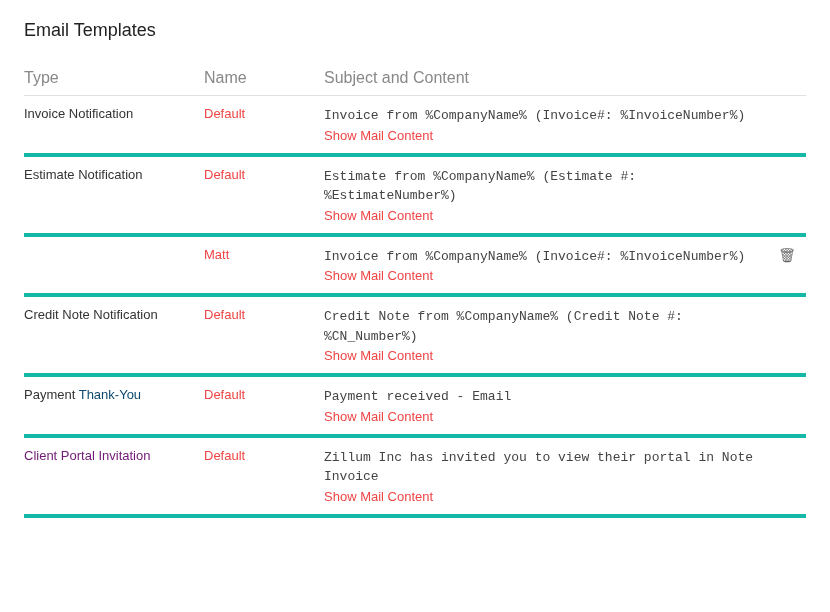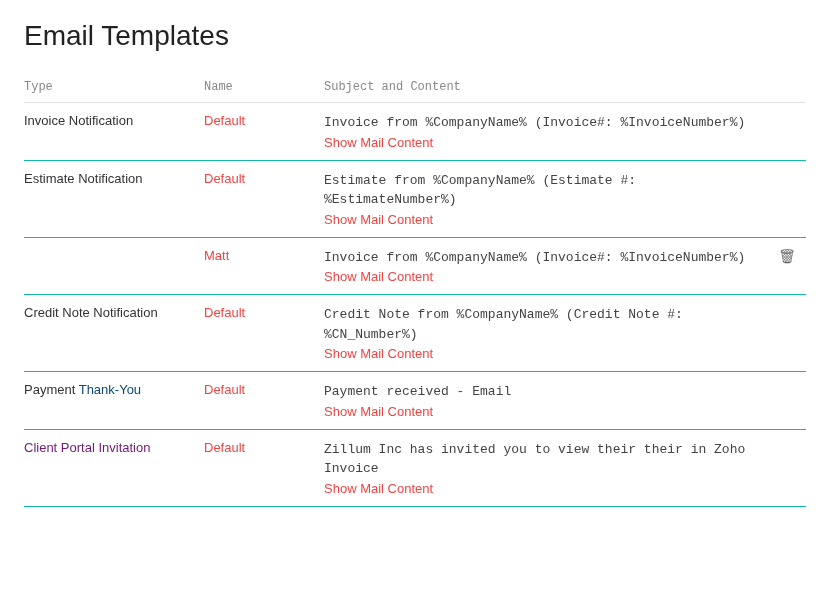--- a/index.html
+++ b/index.html
@@ -6,42 +6,41 @@
     body {
       font-family: Arial, sans-serif;
       font-size: 13px;
       color: #333;
       background: #fff;
       padding: 20px 24px;
       width: 830px;
       min-height: 612px;
     }
     h1 {
-      font-size: 28px;
+      font-size: 18px;
       font-weight: normal;
       color: #222;
       margin-bottom: 20px;
     }
     table {
       width: 100%;
       border-collapse: collapse;
     }
     thead tr th {
       text-align: left;
       font-weight: normal;
       color: #888;
-      font-size: 12px;
+      font-size: 16px;
       padding: 8px 10px 8px 0;
       border-bottom: 1px solid #e0e0e0;
-      font-family: Liberation Mono, monospace;
     }
     tbody tr td {
       padding: 10px 10px 10px 0;
       vertical-align: top;
-      border-bottom: 1px solid #14b8a6;
+      border-bottom: 4px solid #14b8a6;
       color: #333;
       font-size: 13px;
     }
     tbody tr td:first-child {
       width: 180px;
     }
     tbody tr td:nth-child(2) {
       width: 120px;
     }
     tbody tr td:nth-child(3) {
@@ -139,19 +138,19 @@
           <a class="link">Show Mail Content</a>
         </td>
         <td></td>
       </tr>
       <tr>
         <td style="color: #701a75;">Client Portal Invitation</td>
         <td>
           <a class="link">Default</a>
         </td>
         <td>
-          <div class="subject-text">Zillum Inc has invited you to view their their in Zoho Invoice</div>
+          <div class="subject-text">Zillum Inc has invited you to view their portal in Note Invoice</div>
           <a class="link">Show Mail Content</a>
         </td>
         <td></td>
       </tr>
     </tbody>
 </table>
 
 </body></html>

